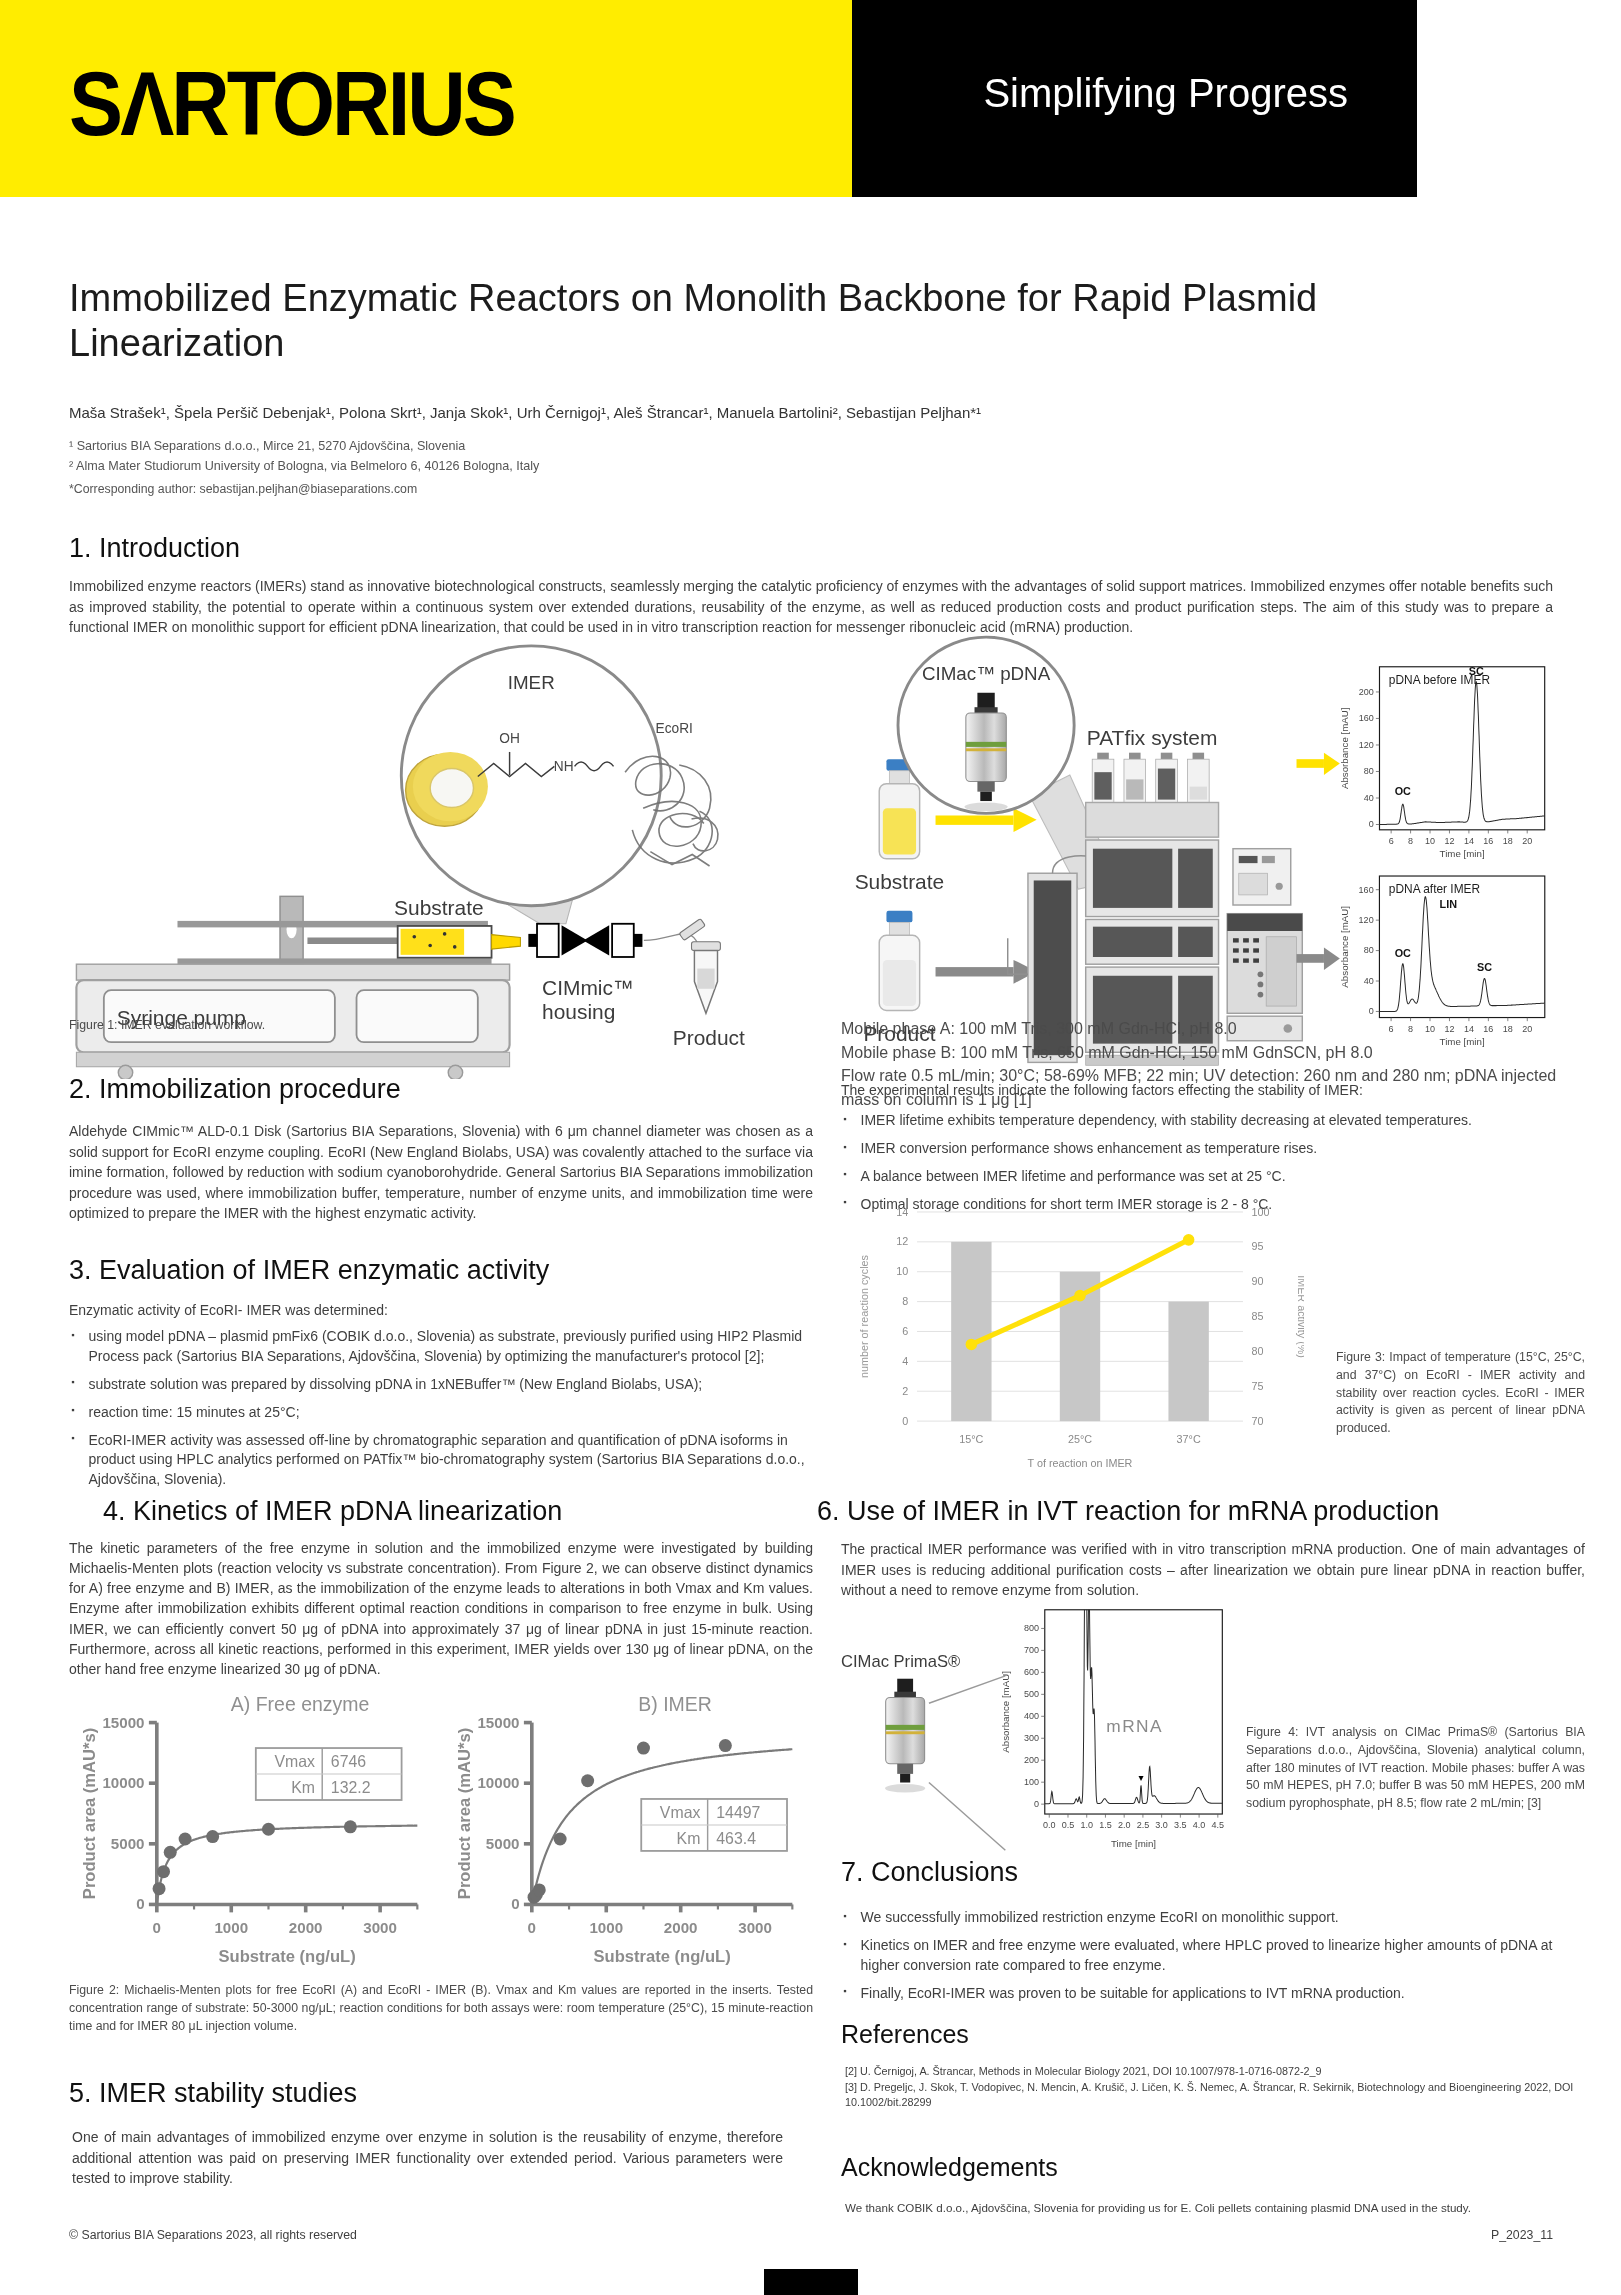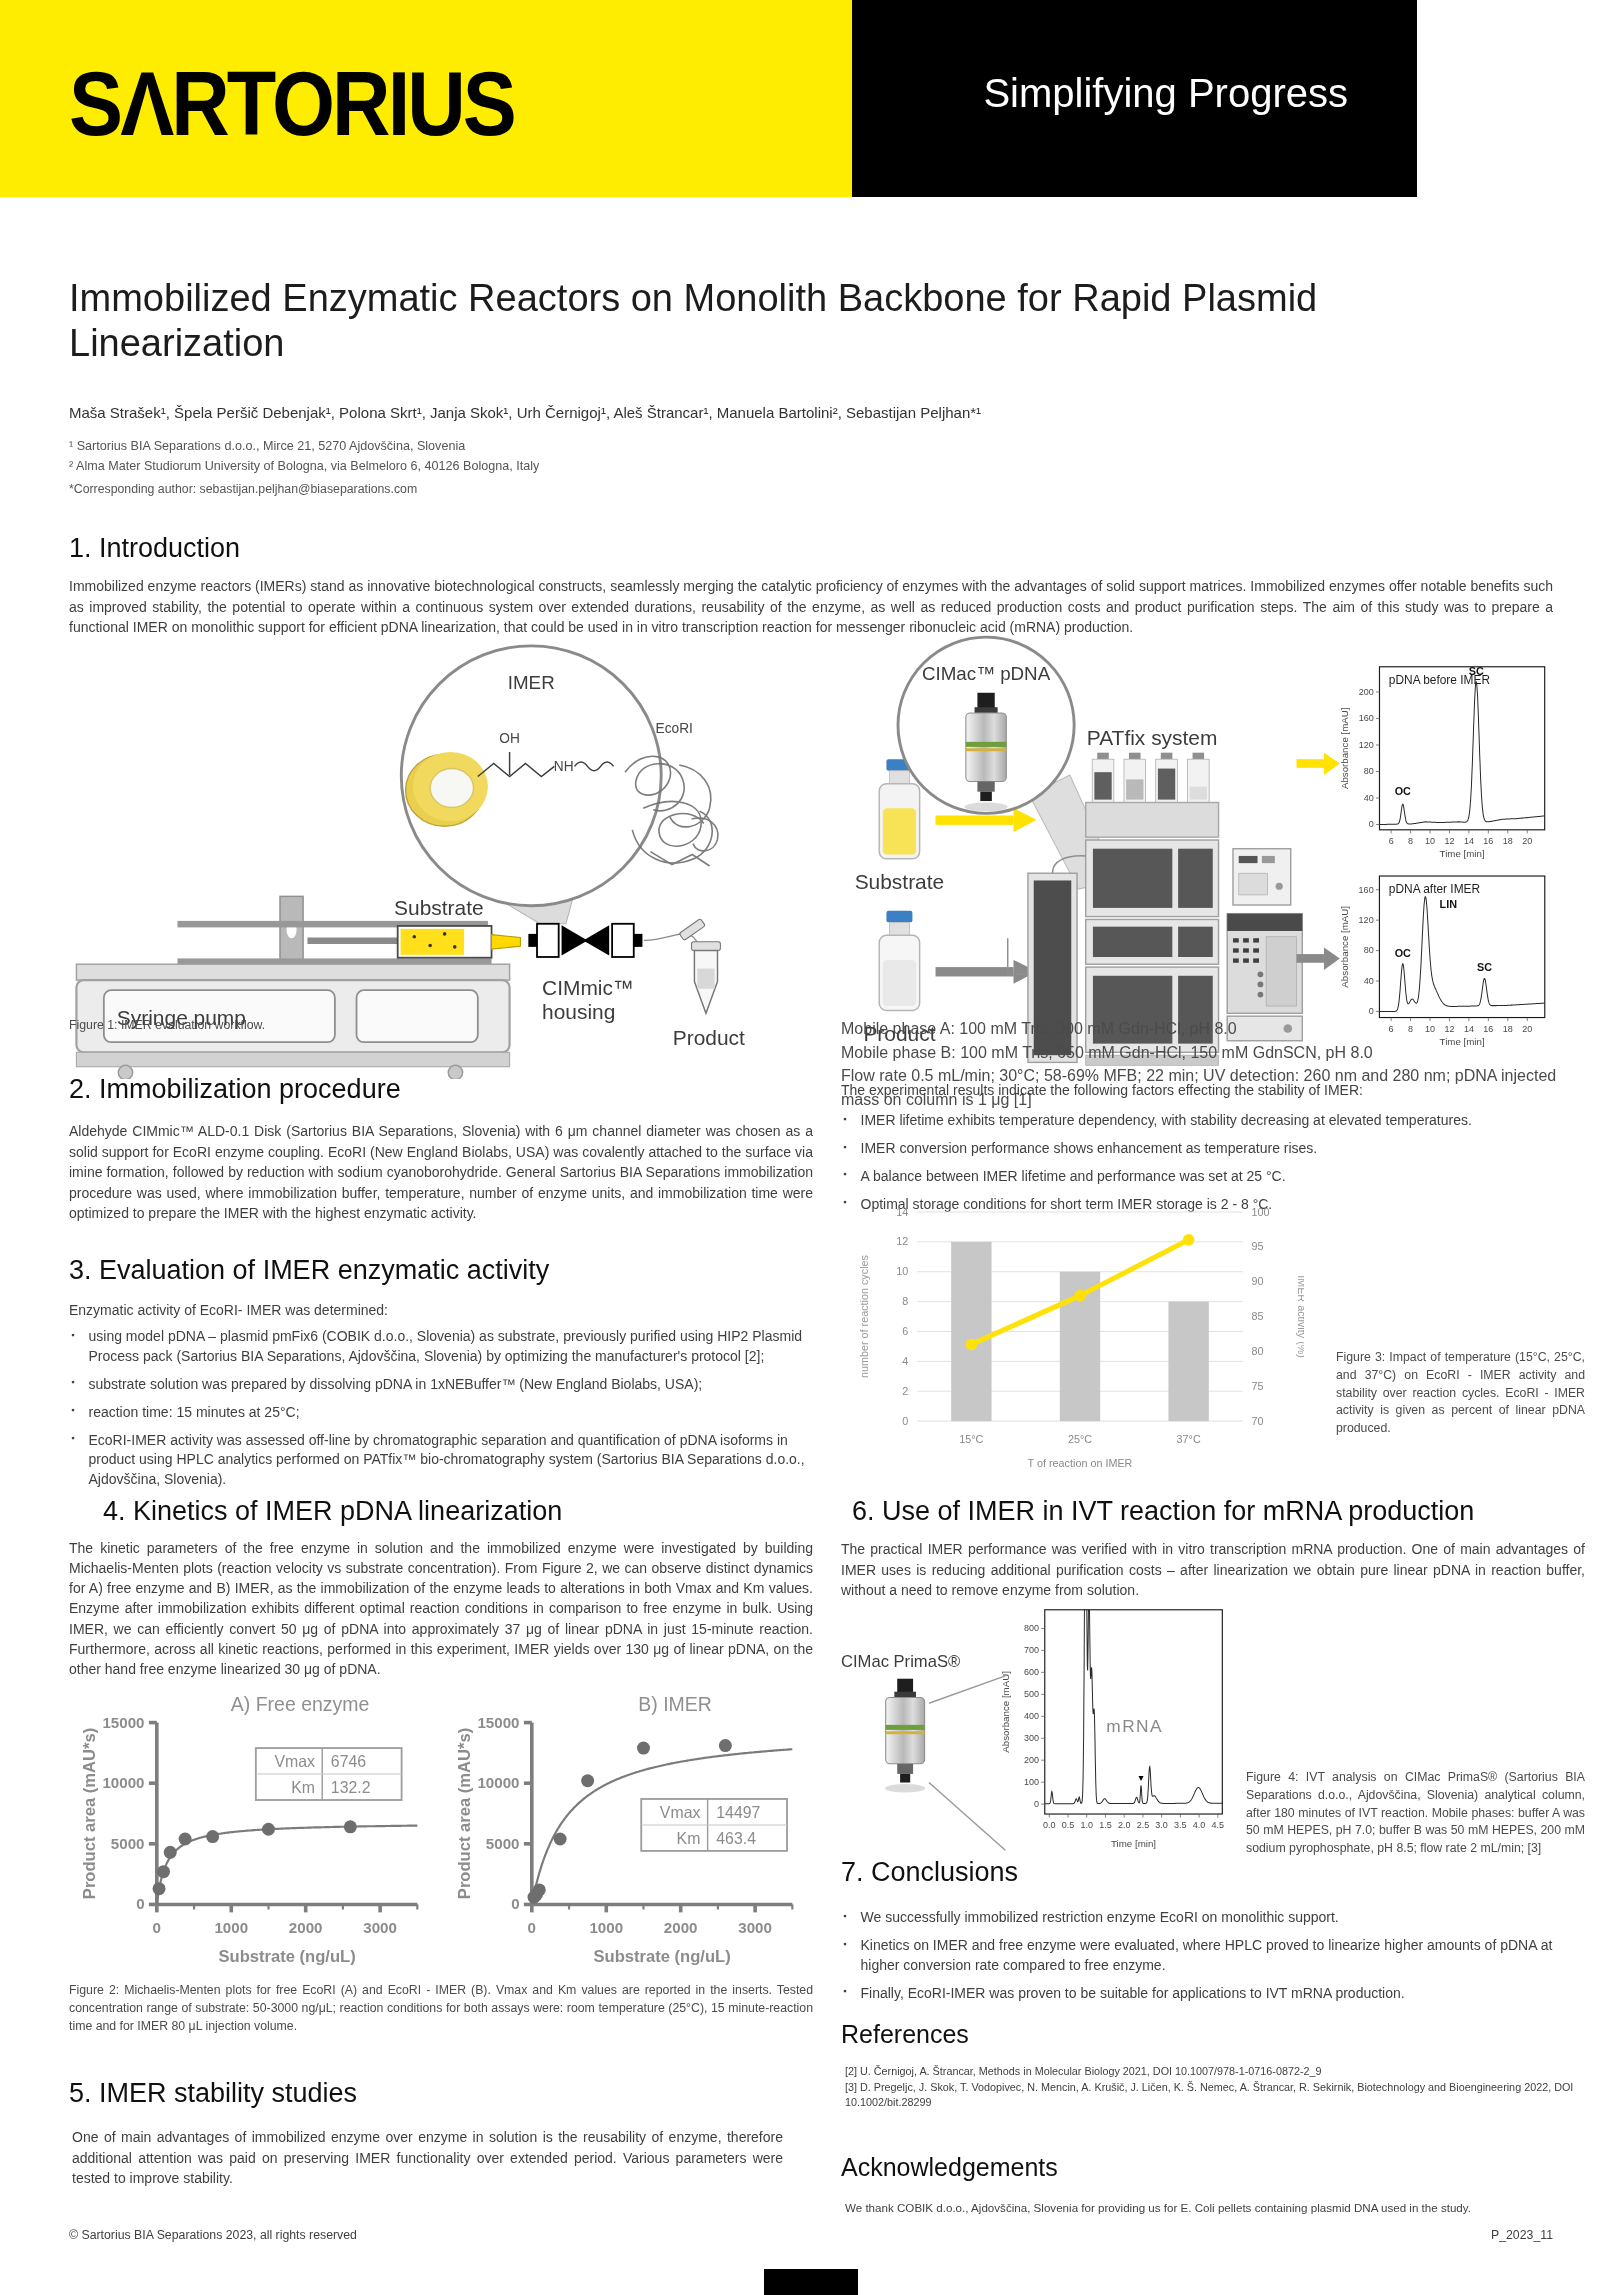--- a/index.html
+++ b/index.html
@@ -502,21 +502,21 @@
         <polyline points="159.33333333333331,201.66666666666669 310,134 460.66666666666663,56.66666666666666 " fill="none" stroke="#FFE10A" stroke-width="7" stroke-linecap="round" stroke-linejoin="round"></polyline>
         <circle cx="159.33333333333331" cy="201.66666666666669" r="8" fill="#FFE10A"></circle>
         <circle cx="310" cy="134" r="8" fill="#FFE10A"></circle>
         <circle cx="460.66666666666663" cy="56.66666666666666" r="8" fill="#FFE10A"></circle>
         <text x="310" y="372" text-anchor="middle" class="cb-tick">T of reaction on IMER</text>
         <text transform="translate(16 163) rotate(-90)" text-anchor="middle" class="cb-axlabel">number of reaction cycles</text>
         <text transform="translate(612 163) rotate(90)" text-anchor="middle" class="cb-axlabel">IMER activity (%)</text>
       </svg></div>
   <div class="abs caption" style="left:1336px;top:1349px;width:249px;">Figure 3: Impact of temperature (15°C, 25°C, and 37°C) on EcoRI - IMER activity and stability over reaction cycles. EcoRI - IMER activity is given as percent of linear pDNA produced.</div>
 
-  <div class="abs h2" style="left:852px;top:1496px;">6. Use of IMER in IVT reaction for mRNA production</div>
+  <div class="abs h2" style="left:817px;top:1496px;">6. Use of IMER in IVT reaction for mRNA production</div>
   <div class="abs body-text" style="left:841px;top:1539px;width:744px;">The practical IMER performance was verified with in vitro transcription mRNA production. One of main advantages of IMER uses is reducing additional purification costs – after linearization we obtain pure linear pDNA in reaction buffer, without a need to remove enzyme from solution.</div>
 
   <div class="abs" style="left:841px;top:1652px;font-size:16.6px;color:#3c3c3c;">CIMac PrimaS®</div>
   <svg class="abs" style="left:841px;top:1674px;" width="173" height="181" viewBox="0 0 240 250">
     <g>
       <rect x="78" y="6" width="22" height="20" fill="#1e1e1e"></rect>
       <rect x="74" y="24" width="30" height="8" fill="#3a3a3a"></rect>
       <rect x="62" y="32" width="54" height="92" rx="6" fill="url(#steel)" stroke="#8f8f8f" stroke-width="1.5"></rect>
       <rect x="62" y="70" width="54" height="7" fill="#6f9e3d"></rect>
       <rect x="62" y="79" width="54" height="4" fill="#d2b23a"></rect>
@@ -569,21 +569,21 @@
         <line x1="62" y1="64.2956989247312" x2="57" y2="64.2956989247312" stroke="#555"></line>
         <text x="54" y="68.2956989247312" text-anchor="end" class="tick">700</text>
         <line x1="62" y1="33.86559139784947" x2="57" y2="33.86559139784947" stroke="#555"></line>
         <text x="54" y="37.86559139784947" text-anchor="end" class="tick">800</text>
         <text x="185" y="337" text-anchor="middle" class="axlabel">Time [min]</text>
         <text transform="translate(13 149.5) rotate(-90)" text-anchor="middle" class="axlabel">Absorbance [mAU]</text>
         <path d="M62.0 276.7L62.4 276.7L62.7 276.7L63.1 276.7L63.4 276.7L63.8 276.7L64.1 276.7L64.5 276.7L64.8 276.7L65.2 276.7L65.5 276.7L65.9 276.7L66.2 276.7L66.6 276.7L66.9 276.7L67.3 276.7L67.6 276.7L68.0 276.7L68.3 276.6L68.7 276.5L69.0 276.3L69.4 275.7L69.7 274.6L70.1 272.8L70.4 270.2L70.8 266.9L71.1 263.5L71.5 261.0L71.8 259.9L72.2 260.8L72.5 263.2L72.9 266.5L73.2 269.8L73.6 272.5L73.9 274.5L74.3 275.6L74.7 276.2L75.0 276.5L75.4 276.6L75.7 276.6L76.1 276.7L76.4 276.7L76.8 276.7L77.1 276.7L77.5 276.7L77.8 276.7L78.2 276.7L78.5 276.7L78.9 276.7L79.2 276.7L79.6 276.7L79.9 276.7L80.3 276.7L80.6 276.7L81.0 276.7L81.3 276.7L81.7 276.6L82.0 276.6L82.4 276.6L82.7 276.6L83.1 276.6L83.4 276.6L83.8 276.6L84.1 276.6L84.5 276.6L84.8 276.6L85.2 276.6L85.5 276.6L85.9 276.6L86.2 276.6L86.6 276.6L87.0 276.6L87.3 276.6L87.7 276.6L88.0 276.6L88.4 276.6L88.7 276.6L89.1 276.6L89.4 276.6L89.8 276.6L90.1 276.6L90.5 276.6L90.8 276.6L91.2 276.6L91.5 276.6L91.9 276.6L92.2 276.6L92.6 276.6L92.9 276.6L93.3 276.6L93.6 276.6L94.0 276.6L94.3 276.6L94.7 276.6L95.0 276.6L95.4 276.6L95.7 276.6L96.1 276.6L96.4 276.6L96.8 276.6L97.1 276.6L97.5 276.6L97.8 276.6L98.2 276.6L98.5 276.6L98.9 276.6L99.3 276.6L99.6 276.6L100.0 276.6L100.3 276.6L100.7 276.6L101.0 276.6L101.4 276.6L101.7 276.5L102.1 276.4L102.4 276.3L102.8 276.0L103.1 275.5L103.5 274.8L103.8 274.0L104.2 272.9L104.5 271.8L104.9 270.9L105.2 270.2L105.6 269.9L105.9 270.1L106.3 270.8L106.6 271.7L107.0 272.7L107.3 273.5L107.7 274.0L108.0 273.7L108.4 272.8L108.7 271.1L109.1 269.3L109.4 267.8L109.8 267.4L110.1 268.2L110.5 270.0L110.8 272.0L111.2 273.8L111.6 275.1L111.9 275.9L112.3 276.2L112.6 276.2L113.0 275.9L113.3 275.1L113.7 273.4L114.0 270.3L114.4 264.7L114.7 255.3L115.1 240.3L115.4 217.8L115.8 186.1L116.1 144.2L116.5 92.5L116.8 33.3L117.2 -28.9L117.5 -88.0L117.9 -136.9L118.2 -169.2L118.6 -180.1L118.9 -168.5L119.3 -136.3L119.6 -89.1L120.0 -34.8L120.3 17.8L120.7 60.3L121.0 86.1L121.4 92.0L121.7 78.7L122.1 51.2L122.4 18.4L122.8 -9.8L123.1 -24.6L123.5 -21.7L123.9 -2.2L124.2 27.7L124.6 59.4L124.9 85.1L125.3 100.2L125.6 104.0L126.0 99.8L126.3 92.6L126.7 87.7L127.0 88.6L127.4 96.4L127.7 109.7L128.1 125.4L128.4 139.4L128.8 148.9L129.1 152.5L129.5 151.0L129.8 147.3L130.2 144.9L130.5 147.1L130.9 155.7L131.2 170.4L131.6 189.3L131.9 209.7L132.3 228.8L132.6 244.9L133.0 257.0L133.3 265.3L133.7 270.5L134.0 273.6L134.4 275.2L134.7 275.9L135.1 276.3L135.4 276.4L135.8 276.5L136.2 276.5L136.5 276.5L136.9 276.5L137.2 276.4L137.6 276.4L137.9 276.4L138.3 276.3L138.6 276.2L139.0 276.1L139.3 275.9L139.7 275.7L140.0 275.5L140.4 275.2L140.7 274.8L141.1 274.4L141.4 274.0L141.8 273.5L142.1 272.9L142.5 272.4L142.8 271.8L143.2 271.3L143.5 270.8L143.9 270.4L144.2 270.1L144.6 269.9L144.9 269.8L145.3 269.8L145.6 270.0L146.0 270.2L146.3 270.6L146.7 271.0L147.0 271.5L147.4 272.1L147.7 272.6L148.1 273.1L148.5 273.7L148.8 274.1L149.2 274.6L149.5 275.0L149.9 275.3L150.2 275.6L150.6 275.8L150.9 276.0L151.3 276.1L151.6 276.2L152.0 276.3L152.3 276.3L152.7 276.4L153.0 276.4L153.4 276.4L153.7 276.4L154.1 276.5L154.4 276.5L154.8 276.5L155.1 276.5L155.5 276.5L155.8 276.5L156.2 276.5L156.5 276.5L156.9 276.5L157.2 276.5L157.6 276.5L157.9 276.5L158.3 276.5L158.6 276.5L159.0 276.5L159.3 276.5L159.7 276.5L160.0 276.5L160.4 276.5L160.8 276.5L161.1 276.5L161.5 276.5L161.8 276.5L162.2 276.5L162.5 276.4L162.9 276.4L163.2 276.4L163.6 276.4L163.9 276.4L164.3 276.4L164.6 276.4L165.0 276.4L165.3 276.4L165.7 276.4L166.0 276.4L166.4 276.4L166.7 276.4L167.1 276.4L167.4 276.4L167.8 276.4L168.1 276.4L168.5 276.4L168.8 276.4L169.2 276.4L169.5 276.4L169.9 276.4L170.2 276.4L170.6 276.4L170.9 276.4L171.3 276.4L171.6 276.4L172.0 276.4L172.3 276.4L172.7 276.4L173.1 276.4L173.4 276.4L173.8 276.4L174.1 276.4L174.5 276.4L174.8 276.4L175.2 276.4L175.5 276.4L175.9 276.4L176.2 276.4L176.6 276.4L176.9 276.4L177.3 276.4L177.6 276.4L178.0 276.4L178.3 276.4L178.7 276.4L179.0 276.4L179.4 276.4L179.7 276.4L180.1 276.4L180.4 276.4L180.8 276.4L181.1 276.4L181.5 276.4L181.8 276.4L182.2 276.4L182.5 276.4L182.9 276.4L183.2 276.4L183.6 276.4L183.9 276.4L184.3 276.3L184.6 276.3L185.0 276.2L185.4 276.0L185.7 275.7L186.1 275.2L186.4 274.6L186.8 273.8L187.1 272.8L187.5 271.7L187.8 270.5L188.2 269.4L188.5 268.5L188.9 268.0L189.2 267.9L189.6 268.2L189.9 268.8L190.3 269.8L190.6 270.9L191.0 272.1L191.3 273.2L191.7 274.1L192.0 274.8L192.4 275.3L192.7 275.6L193.1 275.5L193.4 274.6L193.8 272.3L194.1 268.2L194.5 262.3L194.8 256.2L195.2 252.0L195.5 251.9L195.9 255.8L196.2 261.9L196.6 267.8L196.9 272.2L197.3 274.6L197.7 275.8L198.0 276.2L198.4 276.3L198.7 276.3L199.1 276.4L199.4 276.4L199.8 276.3L200.1 276.3L200.5 276.3L200.8 276.3L201.2 276.3L201.5 276.3L201.9 276.2L202.2 276.2L202.6 276.0L202.9 275.7L203.3 275.1L203.6 274.2L204.0 272.5L204.3 270.0L204.7 266.4L205.0 261.5L205.4 255.4L205.7 248.4L206.1 241.0L206.4 234.2L206.8 228.9L207.1 225.8L207.5 225.3L207.8 227.6L208.2 232.2L208.5 238.2L208.9 244.7L209.2 250.9L209.6 256.3L210.0 260.4L210.3 263.3L210.7 265.1L211.0 266.0L211.4 266.4L211.7 266.4L212.1 266.3L212.4 266.1L212.8 265.9L213.1 265.7L213.5 265.7L213.8 265.7L214.2 265.8L214.5 266.0L214.9 266.4L215.2 266.7L215.6 267.2L215.9 267.7L216.3 268.3L216.6 268.9L217.0 269.5L217.3 270.1L217.7 270.7L218.0 271.3L218.4 271.9L218.7 272.5L219.1 273.0L219.4 273.5L219.8 273.9L220.1 274.3L220.5 274.6L220.8 274.9L221.2 275.1L221.5 275.4L221.9 275.5L222.3 275.7L222.6 275.8L223.0 275.9L223.3 276.0L223.7 276.1L224.0 276.1L224.4 276.2L224.7 276.2L225.1 276.2L225.4 276.2L225.8 276.3L226.1 276.3L226.5 276.3L226.8 276.3L227.2 276.3L227.5 276.3L227.9 276.3L228.2 276.3L228.6 276.3L228.9 276.3L229.3 276.3L229.6 276.3L230.0 276.3L230.3 276.3L230.7 276.3L231.0 276.3L231.4 276.3L231.7 276.3L232.1 276.3L232.4 276.3L232.8 276.3L233.1 276.3L233.5 276.3L233.8 276.3L234.2 276.3L234.6 276.3L234.9 276.3L235.3 276.3L235.6 276.3L236.0 276.3L236.3 276.3L236.7 276.3L237.0 276.3L237.4 276.3L237.7 276.3L238.1 276.3L238.4 276.3L238.8 276.3L239.1 276.3L239.5 276.3L239.8 276.3L240.2 276.3L240.5 276.3L240.9 276.3L241.2 276.3L241.6 276.3L241.9 276.3L242.3 276.3L242.6 276.3L243.0 276.3L243.3 276.2L243.7 276.2L244.0 276.2L244.4 276.2L244.7 276.2L245.1 276.2L245.4 276.2L245.8 276.2L246.1 276.2L246.5 276.2L246.9 276.2L247.2 276.2L247.6 276.2L247.9 276.2L248.3 276.2L248.6 276.2L249.0 276.2L249.3 276.2L249.7 276.2L250.0 276.2L250.4 276.2L250.7 276.2L251.1 276.2L251.4 276.2L251.8 276.2L252.1 276.2L252.5 276.2L252.8 276.2L253.2 276.2L253.5 276.2L253.9 276.2L254.2 276.2L254.6 276.2L254.9 276.2L255.3 276.2L255.6 276.1L256.0 276.1L256.3 276.1L256.7 276.1L257.0 276.0L257.4 276.0L257.7 276.0L258.1 275.9L258.4 275.8L258.8 275.8L259.2 275.7L259.5 275.6L259.9 275.5L260.2 275.4L260.6 275.2L260.9 275.1L261.3 274.9L261.6 274.7L262.0 274.4L262.3 274.2L262.7 273.9L263.0 273.6L263.4 273.2L263.7 272.8L264.1 272.4L264.4 272.0L264.8 271.5L265.1 271.0L265.5 270.4L265.8 269.8L266.2 269.2L266.5 268.5L266.9 267.8L267.2 267.1L267.6 266.3L267.9 265.5L268.3 264.7L268.6 263.9L269.0 263.1L269.3 262.3L269.7 261.5L270.0 260.7L270.4 259.9L270.7 259.1L271.1 258.4L271.5 257.7L271.8 257.1L272.2 256.5L272.5 255.9L272.9 255.5L273.2 255.1L273.6 254.8L273.9 254.5L274.3 254.4L274.6 254.3L275.0 254.3L275.3 254.4L275.7 254.5L276.0 254.8L276.4 255.1L276.7 255.5L277.1 255.9L277.4 256.5L277.8 257.1L278.1 257.7L278.5 258.4L278.8 259.1L279.2 259.9L279.5 260.7L279.9 261.5L280.2 262.3L280.6 263.1L280.9 263.9L281.3 264.7L281.6 265.5L282.0 266.3L282.3 267.0L282.7 267.8L283.0 268.5L283.4 269.1L283.8 269.8L284.1 270.4L284.5 270.9L284.8 271.5L285.2 271.9L285.5 272.4L285.9 272.8L286.2 273.2L286.6 273.5L286.9 273.8L287.3 274.1L287.6 274.4L288.0 274.6L288.3 274.8L288.7 275.0L289.0 275.2L289.4 275.3L289.7 275.4L290.1 275.5L290.4 275.6L290.8 275.7L291.1 275.8L291.5 275.8L291.8 275.9L292.2 275.9L292.5 276.0L292.9 276.0L293.2 276.0L293.6 276.0L293.9 276.0L294.3 276.1L294.6 276.1L295.0 276.1L295.3 276.1L295.7 276.1L296.1 276.1L296.4 276.1L296.8 276.1L297.1 276.1L297.5 276.1L297.8 276.1L298.2 276.1L298.5 276.1L298.9 276.1L299.2 276.1L299.6 276.1L299.9 276.1L300.3 276.1L300.6 276.1L301.0 276.1L301.3 276.1L301.7 276.1L302.0 276.1L302.4 276.1L302.7 276.1L303.1 276.1L303.4 276.1L303.8 276.1L304.1 276.1L304.5 276.1L304.8 276.1L305.2 276.1L305.5 276.1L305.9 276.1L306.2 276.1L306.6 276.1L306.9 276.1L307.3 276.1L307.6 276.1L308.0 276.1" fill="none" stroke="#2a2a2a" stroke-width="1.4" clip-path="url(#clip_ivt)"></path>
         <text x="195.37974683544306" y="245.41518079941926" text-anchor="middle" class="marker">▼</text>
         <text x="186.55696202531644" y="176.88709677419354" text-anchor="middle" class="innerlabel">mRNA</text>
       </svg></div>
-  <div class="abs caption" style="left:1246px;top:1724px;width:339px;margin-top:45px;">Figure 4: IVT analysis on CIMac PrimaS® (Sartorius BIA Separations d.o.o., Ajdovščina, Slovenia) analytical column, after 180 minutes of IVT reaction. Mobile phases: buffer A was 50 mM HEPES, pH 7.0; buffer B was 50 mM HEPES, 200 mM sodium pyrophosphate, pH 8.5; flow rate 2 mL/min; [3]</div>
+  <div class="abs caption" style="left:1246px;top:1724px;width:339px;">Figure 4: IVT analysis on CIMac PrimaS® (Sartorius BIA Separations d.o.o., Ajdovščina, Slovenia) analytical column, after 180 minutes of IVT reaction. Mobile phases: buffer A was 50 mM HEPES, pH 7.0; buffer B was 50 mM HEPES, 200 mM sodium pyrophosphate, pH 8.5; flow rate 2 mL/min; [3]</div>
 
   <div class="abs h2" style="left:841px;top:1857px;">7. Conclusions</div>
   <ul class="abs bullets" style="left:841px;top:1908px;width:744px;">
     <li>We successfully immobilized restriction enzyme EcoRI on monolithic support.</li>
     <li>Kinetics on IMER and free enzyme were evaluated, where HPLC proved to linearize higher amounts of pDNA at higher conversion rate compared to free enzyme.</li>
     <li>Finally, EcoRI-IMER was proven to be suitable for applications to IVT mRNA production.</li>
   </ul>
 
   <div class="abs h2" style="left:841px;top:2020px;font-size:25px;">References</div>
   <div class="abs refs" style="left:845px;top:2064px;width:744px;">

